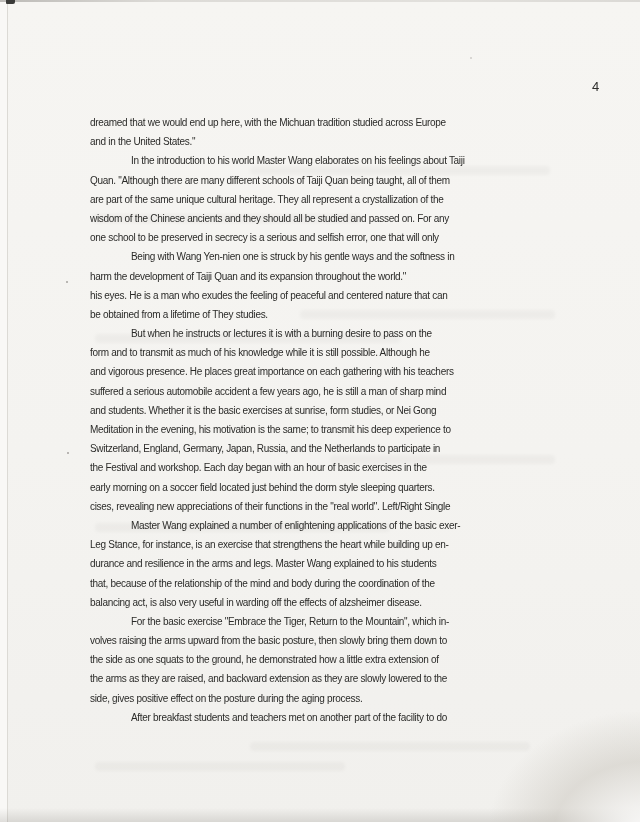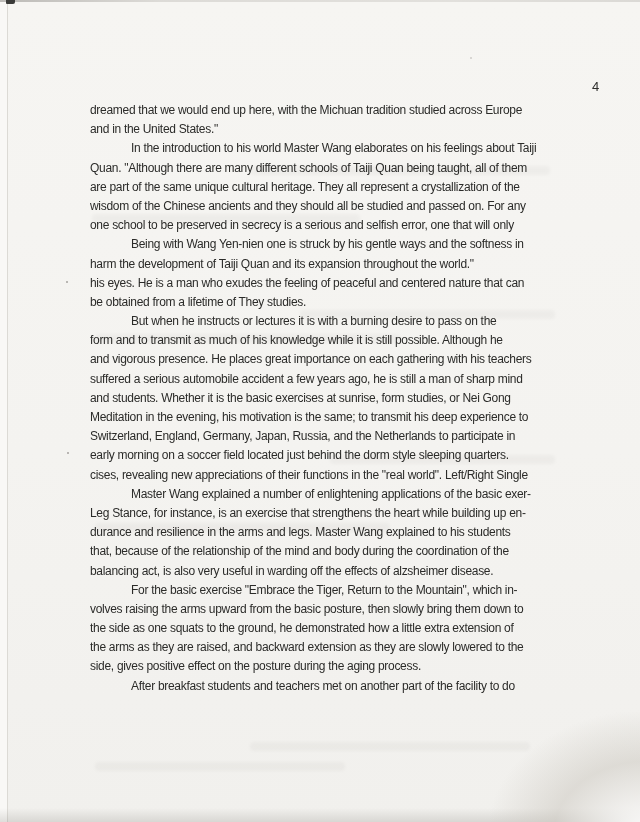--- a/index.html
+++ b/index.html
@@ -81,23 +81,23 @@
   .s3 { left: 470px; top: 57px; opacity: 0.3; }
   
   .page-number {
     position: absolute;
     left: 592px; top: 79px;
     font-size: 13px;
     color: #2e2e2c;
   }
   .text-block {
     position: absolute;
-    left: 90px; top: 101px;
+    left: 90px; top: 113px;
     width: 496px;
-    font-size: 12px;
+    font-size: 10px;
     line-height: 19.2px;
     letter-spacing: -0.3px;
     color: #2b2b29;
   }
   .line {
     white-space: nowrap;
     height: 19.2px;
   }
   .line.indent {
     padding-left: 41px;
@@ -139,20 +139,21 @@
       <div class="line">harm the development of Taiji Quan and its expansion throughout the world."</div>
       <div class="line">his eyes. He is a man who exudes the feeling of peaceful and centered nature that can</div>
       <div class="line">be obtained from a lifetime of They studies.</div>
       <div class="line indent">But when he instructs or lectures it is with a burning desire to pass on the</div>
       <div class="line">form and to transmit as much of his knowledge while it is still possible. Although he</div>
       <div class="line">and vigorous presence. He places great importance on each gathering with his teachers</div>
       <div class="line">suffered a serious automobile accident a few years ago, he is still a man of sharp mind</div>
       <div class="line">and students. Whether it is the basic exercises at sunrise, form studies, or Nei Gong</div>
       <div class="line">Meditation in the evening, his motivation is the same; to transmit his deep experience to</div>
       <div class="line">Switzerland, England, Germany, Japan, Russia, and the Netherlands to participate in</div>
+      <div class="line">the Festival and workshop. Each day began with an hour of basic exercises in the</div>
       <div class="line">early morning on a soccer field located just behind the dorm style sleeping quarters.</div>
       <div class="line">cises, revealing new appreciations of their functions in the "real world". Left/Right Single</div>
       <div class="line indent">Master Wang explained a number of enlightening applications of the basic exer-</div>
       <div class="line">Leg Stance, for instance, is an exercise that strengthens the heart while building up en-</div>
       <div class="line">durance and resilience in the arms and legs. Master Wang explained to his students</div>
       <div class="line">that, because of the relationship of the mind and body during the coordination of the</div>
       <div class="line">balancing act, is also very useful in warding off the effects of alzsheimer disease.</div>
       <div class="line indent">For the basic exercise "Embrace the Tiger, Return to the Mountain", which in-</div>
       <div class="line">volves raising the arms upward from the basic posture, then slowly bring them down to</div>
       <div class="line">the side as one squats to the ground, he demonstrated how a little extra extension of</div>

